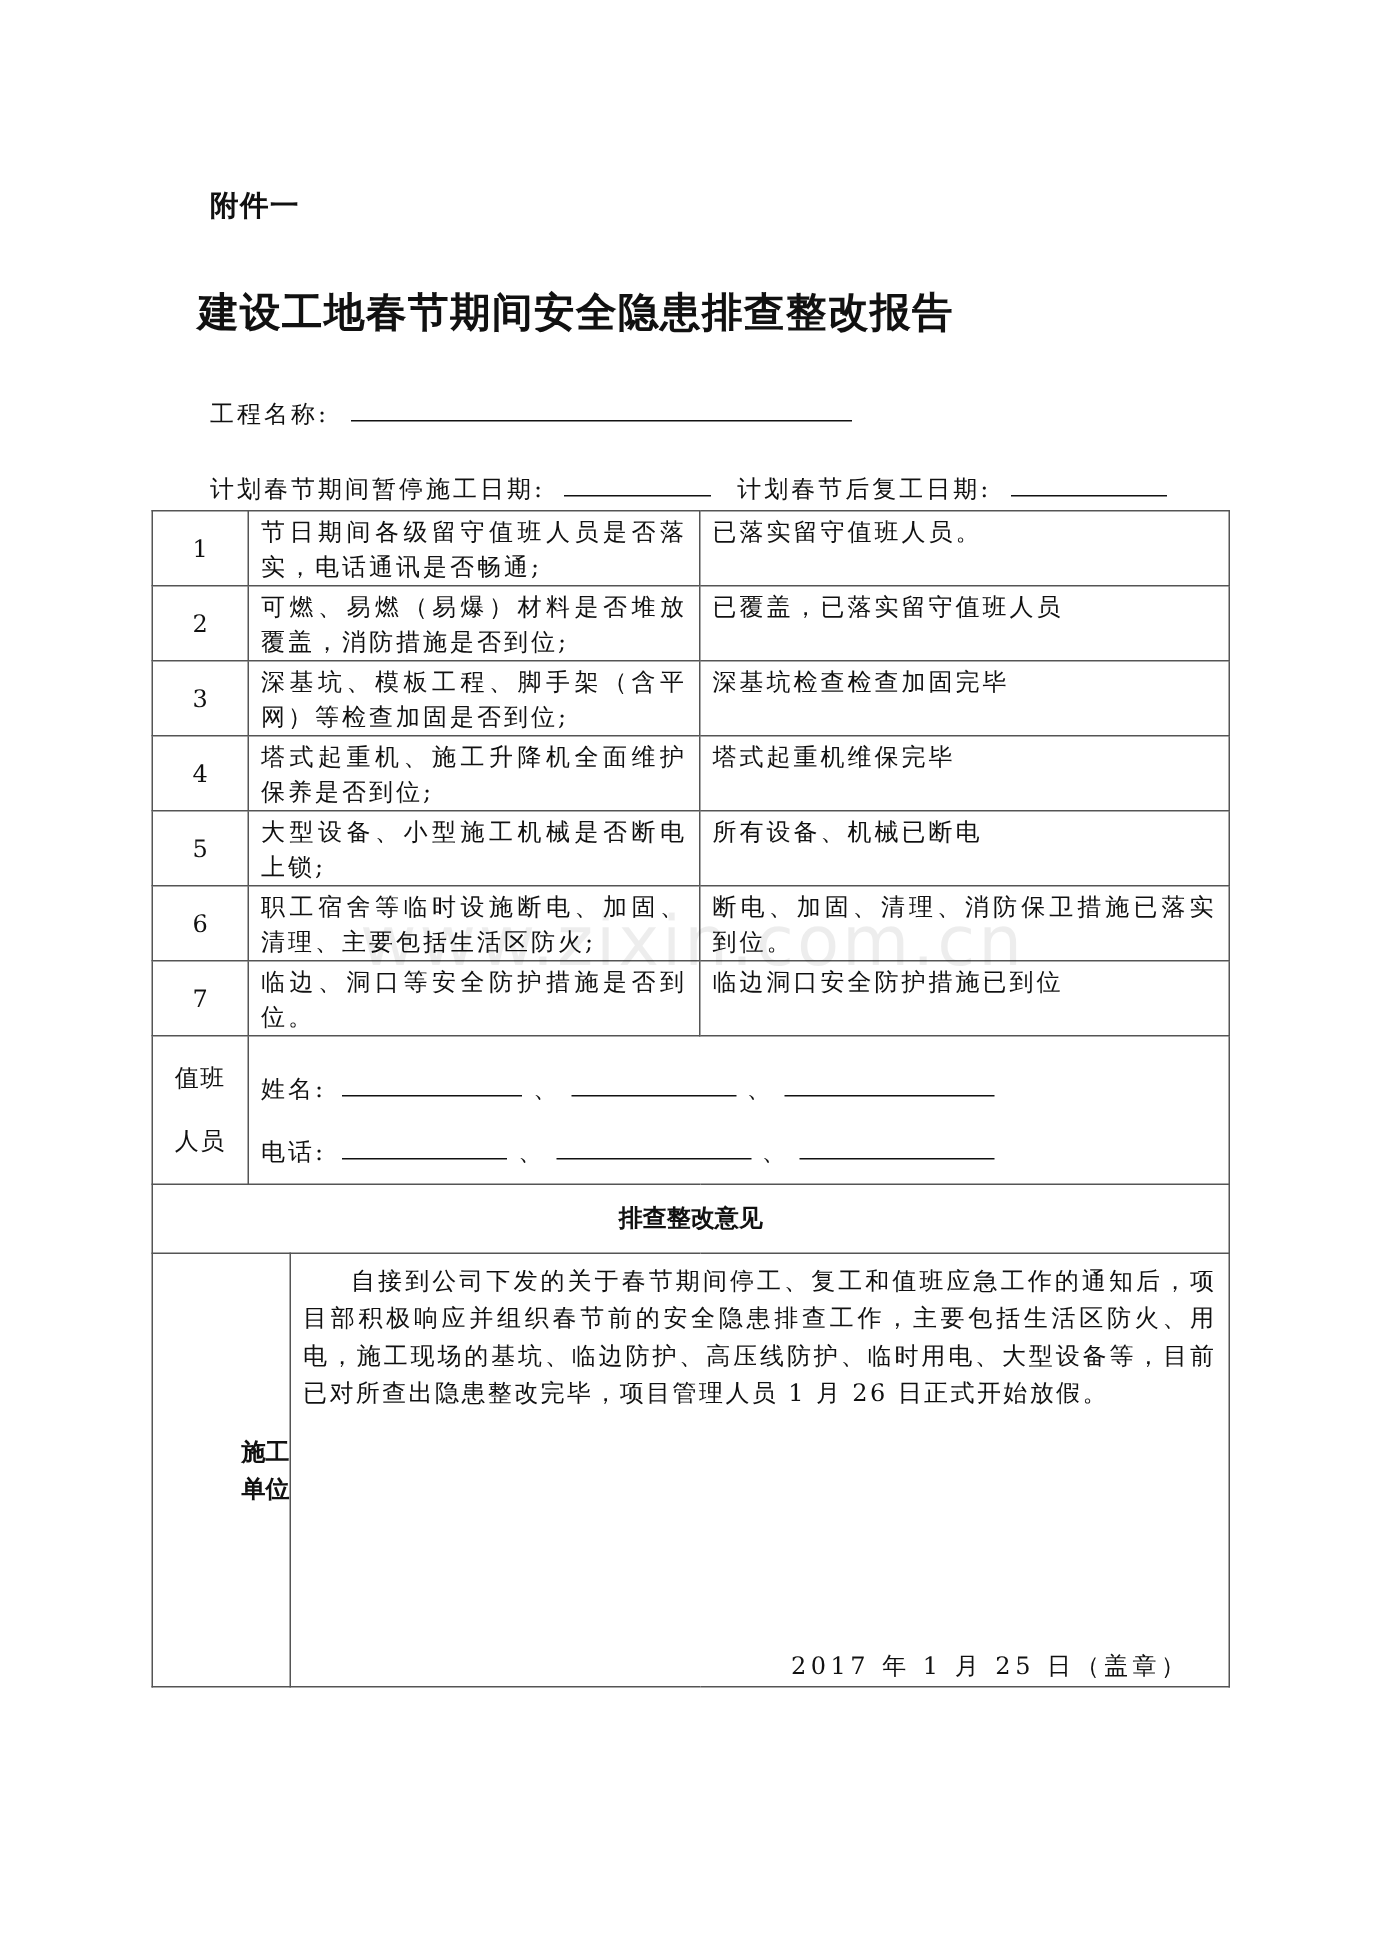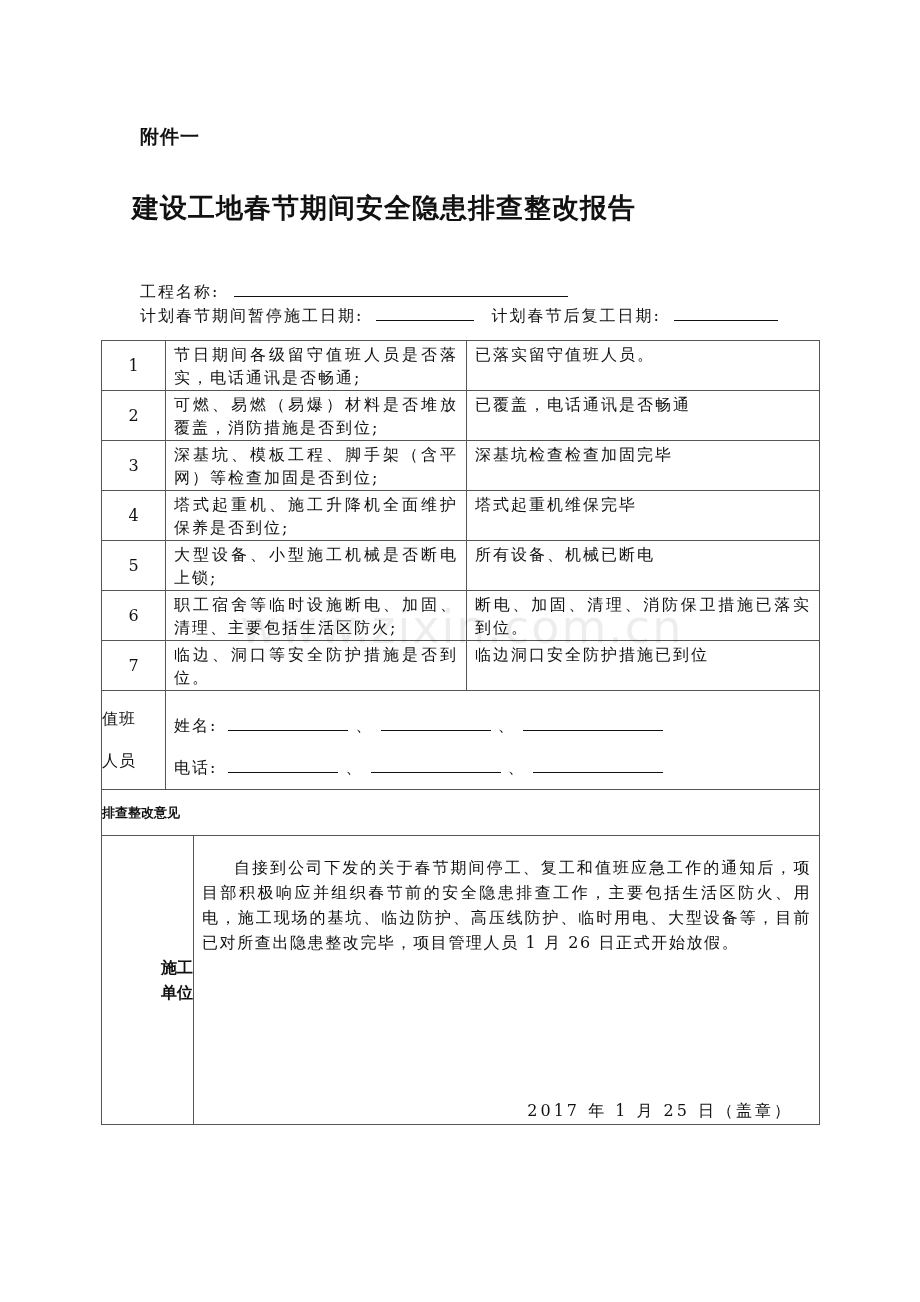--- a/index.html
+++ b/index.html
@@ -41,22 +41,22 @@
       font-size: 16px;
       letter-spacing: 2px;
       white-space: nowrap;
     }
     .blank {
       display: inline-block;
       border-bottom: 1.5px solid #111;
       height: 16px;
       vertical-align: baseline;
     }
-    .project-line { top: 280px; }
-    .dates-line { top: 304px; }
+    .project-line { top: 264px; }
+    .dates-line { top: 314px; }
 
     table.report {
       position: absolute;
       left: 101px;
       top: 340px;
       width: 718px;
       border-collapse: collapse;
       table-layout: fixed;
       font-size: 16px;
     }
@@ -80,55 +80,56 @@
       font-size: 16px;
     }
     .content-cell, .result-cell {
       padding: 2px 8px 0 8px !important;
       line-height: 23px;
       letter-spacing: 2px;
       text-align: justify;
       margin-top: 46px;
     }
     .duty-label {
+      text-align: center;
       vertical-align: middle !important;
       line-height: 42px;
       letter-spacing: 1px;
     }
     .duty-fields {
       padding: 14px 8px 0 8px !important;
       vertical-align: middle !important;
       line-height: 42px;
       letter-spacing: 2px;
       white-space: nowrap;
     }
     .opinion-title {
       height: 45px;
-      text-align: left;
+      text-align: center;
       vertical-align: middle !important;
       font-family: Liberation Sans, sans-serif;
       font-weight: bold;
-      font-size: 13px;
+      font-size: 16px;
     }
     .unit-label {
       text-align: right;
       vertical-align: middle !important;
       font-family: "DejaVu Sans", "Liberation Sans", sans-serif;
       font-weight: bold;
       font-size: 16px;
       line-height: 25px;
     }
     .opinion-body {
       height: 288px;
       position: relative;
       padding: 0 !important;
     }
     .opinion-text {
       padding: 0 8px;
-      margin-top: 19px;
+      margin-top: 5px;
       line-height: 25px;
       letter-spacing: 1.6px;
       text-indent: 2em;
       text-align: justify;
     }
     .signature {
       position: absolute;
       right: 26px;
       bottom: 2px;
       letter-spacing: 3px;
@@ -174,21 +175,21 @@
   <tbody>
 
   <tr class="item-row">
     <td class="num-cell">1</td>
     <td class="content-cell" colspan="2">节日期间各级留守值班人员是否落实，电话通讯是否畅通;</td>
     <td class="result-cell">已落实留守值班人员。</td>
   </tr>
   <tr class="item-row">
     <td class="num-cell">2</td>
     <td class="content-cell" colspan="2">可燃、易燃（易爆）材料是否堆放覆盖，消防措施是否到位;</td>
-    <td class="result-cell">已覆盖，电话通讯是否畅通</td>
+    <td class="result-cell">已覆盖，已落实留守值班人员</td>
   </tr>
   <tr class="item-row">
     <td class="num-cell">3</td>
     <td class="content-cell" colspan="2">深基坑、模板工程、脚手架（含平网）等检查加固是否到位;</td>
     <td class="result-cell">深基坑检查检查加固完毕</td>
   </tr>
   <tr class="item-row">
     <td class="num-cell">4</td>
     <td class="content-cell" colspan="2">塔式起重机、施工升降机全面维护保养是否到位;</td>
     <td class="result-cell">塔式起重机维保完毕</td>

